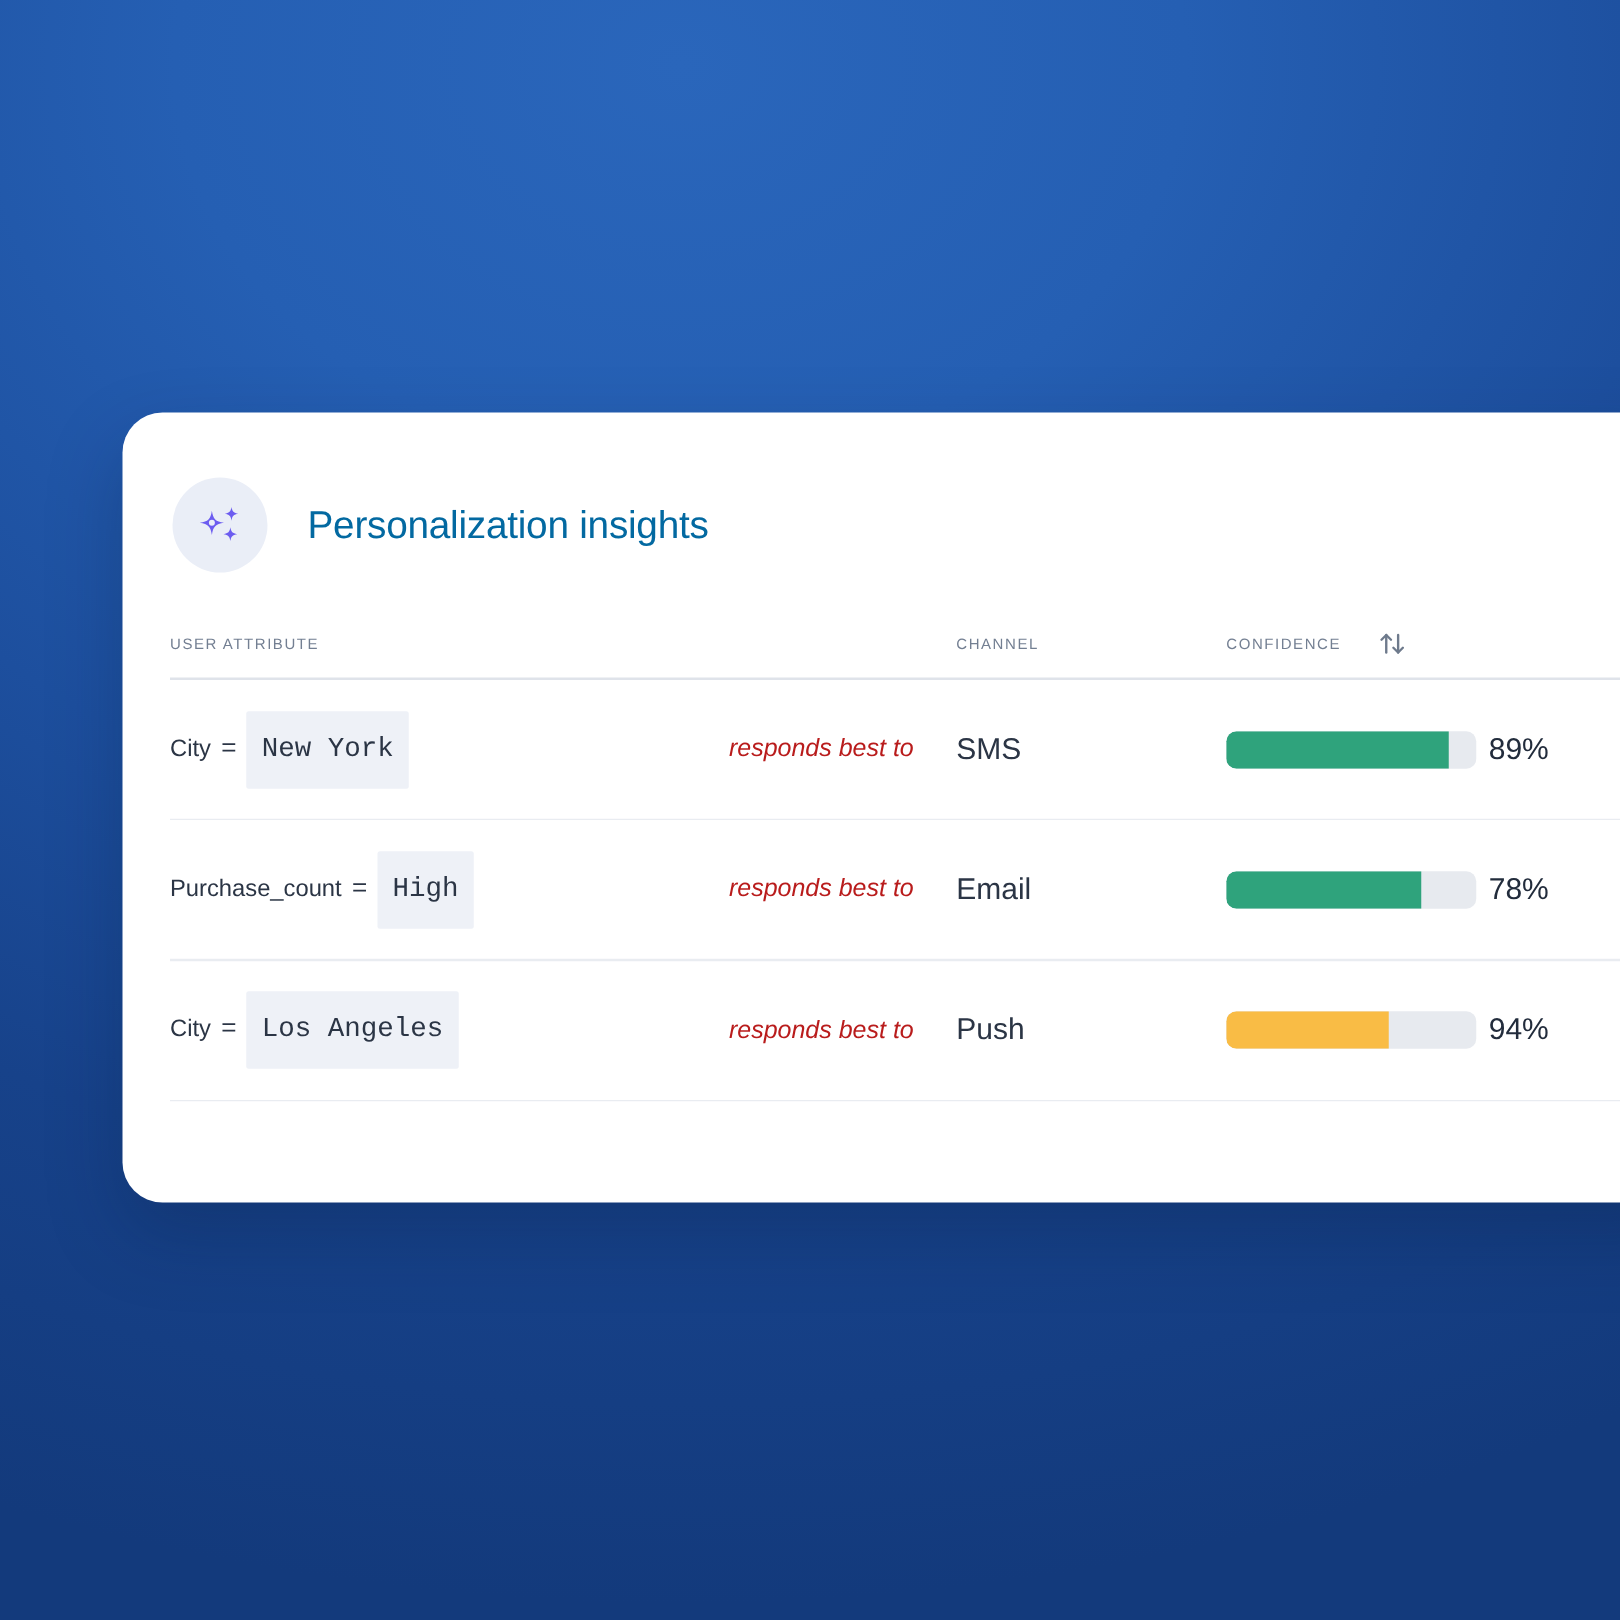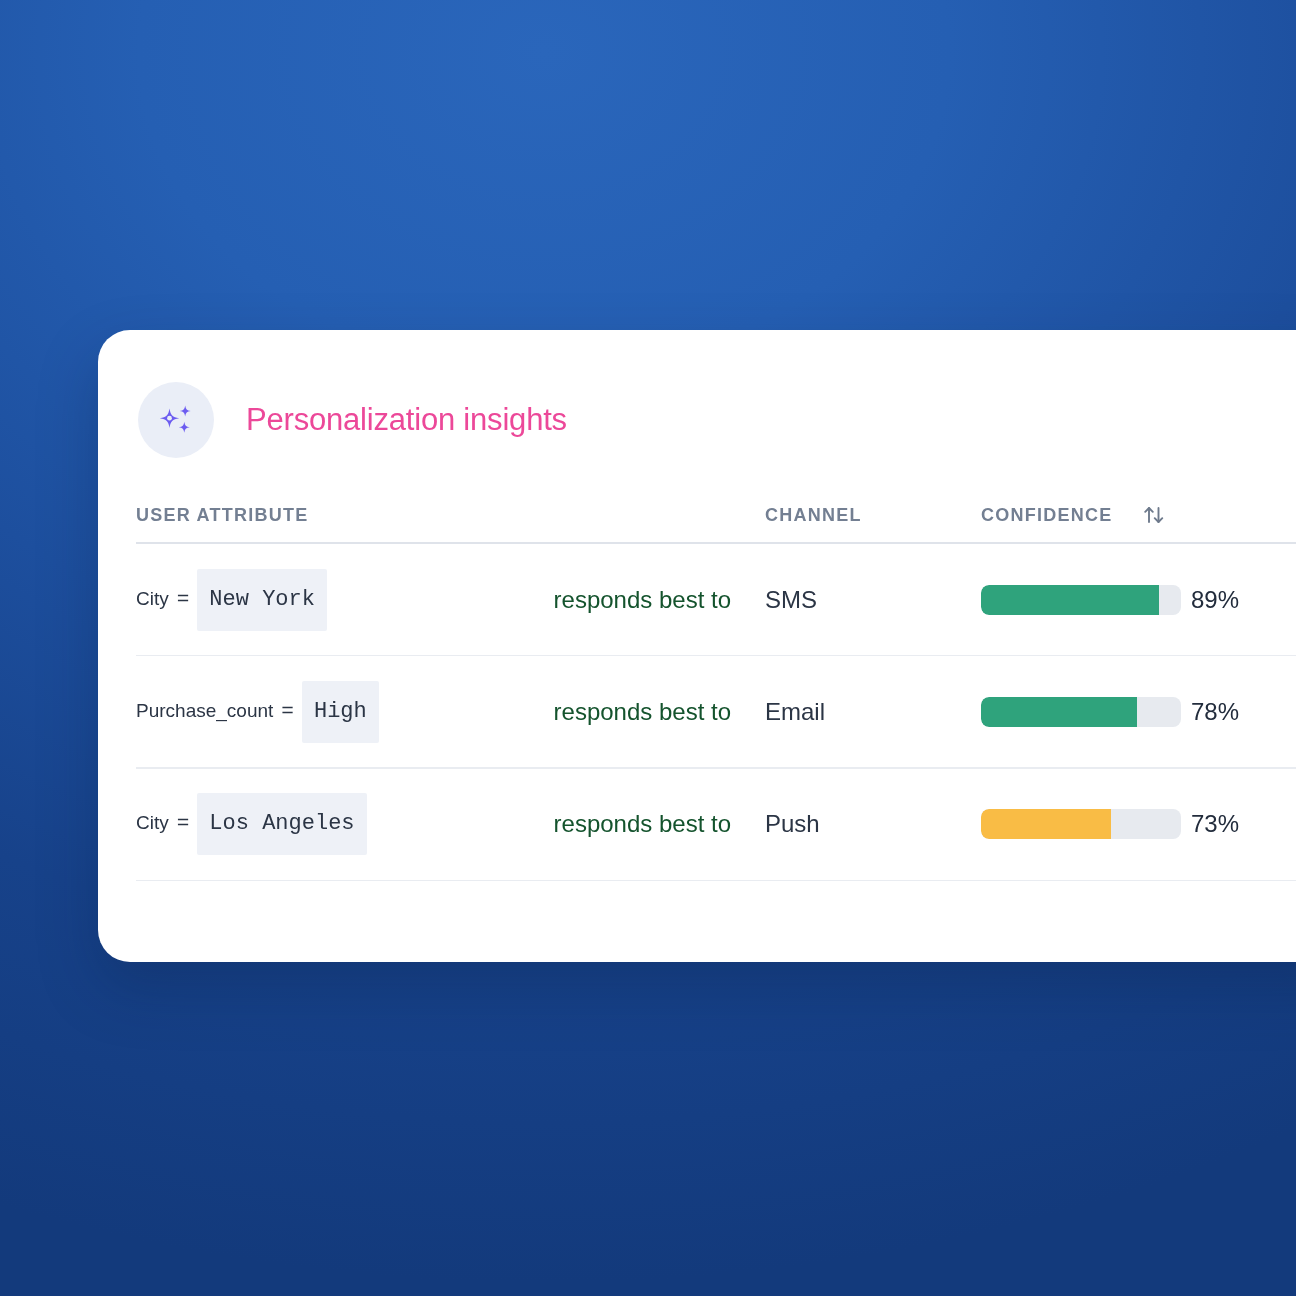--- a/index.html
+++ b/index.html
@@ -36,35 +36,35 @@
     width:76px; height:76px; border-radius:50%;
     background:#eaeef7;
     display:flex; align-items:center; justify-content:center;
     flex:none;
   }
   .avatar svg { display:block; }
   .card-title {
     font-size:31px;
     font-weight:400;
     letter-spacing:-0.2px;
-    color:#ec4899;
+    color:#0369a1;
     white-space:nowrap;
   }
 
   
   .table { position:absolute; left:38px; top:168px; right:0; }
 
   .thead {
     display:flex; align-items:center;
     height:44px;
     padding-bottom:10px;
   }
   .th {
-    font-size:18px;
-    font-weight:700;
+    font-size:12px;
+    font-weight:400;
     letter-spacing:1.25px;
     color:#737f92;
     white-space:nowrap;
   }
   .th-attr    { width:629px; }
   .th-channel { width:216px; }
   .th-conf    { display:flex; align-items:center; gap:28px; }
   .sort-icon  { display:flex; align-items:center; }
   .sort-icon svg { display:block; }
 
@@ -101,25 +101,26 @@
   .attr-val {
     font-family:"Liberation Mono", monospace;
     font-size:22px;
     color:#2b3545;
     background:#eef1f7;
     border-radius:2px;
     padding:20px 12px;
     line-height:1;
   }
   .phrase {
-    font-size:24px;
-    color:#14532d;
+    font-size:20px;
+    color:#b91c1c;
     white-space:nowrap;
     margin-left:auto;
     padding-right:34px;
+    font-style:italic;
   }
   .cell-channel {
     width:216px;
     font-size:24px;
     color:#2b3545;
     white-space:nowrap;
   }
   .cell-conf {
     display:flex; align-items:center; gap:10px;
   }
@@ -232,20 +233,20 @@
           <span class="attr-eq">=</span>
           <span class="attr-val">Los Angeles</span>
         </span>
         <span class="phrase">responds best to</span>
       </div>
       <div class="cell-channel">Push</div>
       <div class="cell-conf">
         <div class="bar-track">
           <div class="bar-fill" style="width: 65%; background: rgb(249, 188, 69);"></div>
         </div>
-        <span class="conf-pct">73%</span>
+        <span class="conf-pct">94%</span>
       </div>
     </div>
 
     <div class="divider-row"></div>
 
   </div>
 </div>
 
 </body></html>

